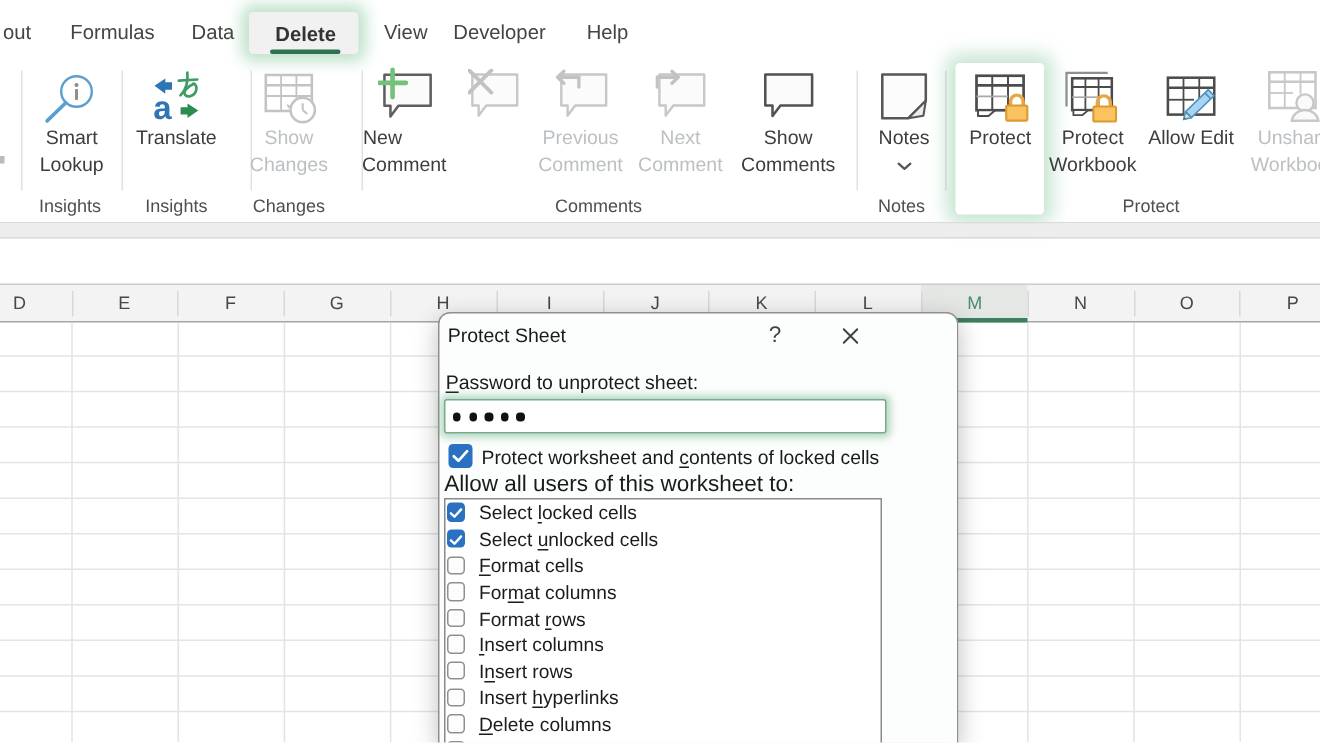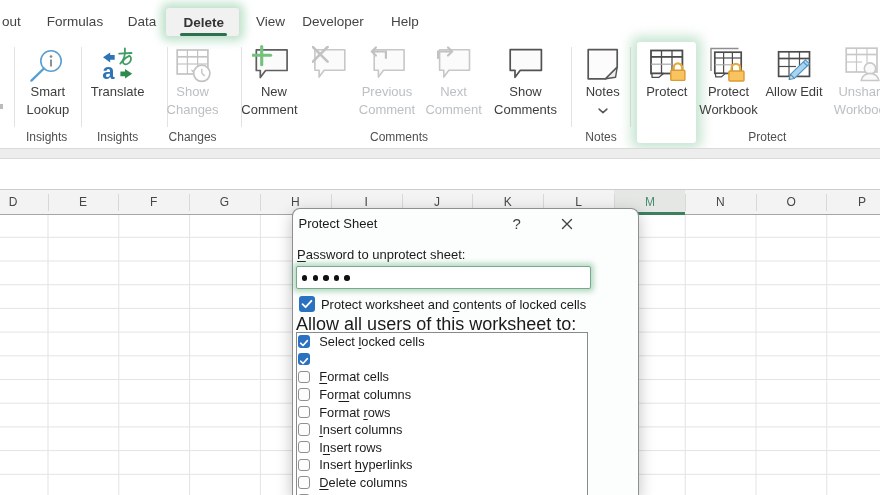--- a/index.html
+++ b/index.html
@@ -38,21 +38,21 @@
 <div class="sep" style="left:630px"></div>
 <div class="ab" style="left:0;top:104px;width:3px;height:5px;background:#bbb"></div>
 
 <div class="ab" style="left:637px;top:42px;width:59px;height:101px;background:#fff;border-radius:3px;box-shadow:0 0 12px 6px rgba(96,180,126,.35)"></div>
 
 <div class="bl bl1" style="left:-7.2px">Smart</div>
 <div class="bl bl2" style="left:-7.2px">Lookup</div>
 <div class="bl bl1" style="left:62.6px">Translate</div>
 <div class="bl bl1 dis" style="left:137.6px">Show</div>
 <div class="bl bl2 dis" style="left:137.6px">Changes</div>
-<div class="bl bl1" style="left:219px">New</div>
+<div class="bl bl1" style="left:200px">New</div>
 <div class="bl bl2" style="left:214.5px">Comment</div>
 <div class="bl bl1 dis" style="left:332px">Previous</div>
 <div class="bl bl2 dis" style="left:332px">Comment</div>
 <div class="bl bl1 dis" style="left:398.6px">Next</div>
 <div class="bl bl2 dis" style="left:398.6px">Comment</div>
 <div class="bl bl1" style="left:470.5px">Show</div>
 <div class="bl bl2" style="left:470.5px">Comments</div>
 <div class="bl bl1" style="left:547.7px">Notes</div>
 <div class="bl bl1" style="left:611.8px">Protect</div>
 <div class="bl bl1" style="left:673.5px">Protect</div>
@@ -272,29 +272,30 @@
     <i class="ab" style="left:26px;top:7.9px;width:5.4px;height:5.4px;border-radius:50%;background:#111"></i>
     <i class="ab" style="left:36.6px;top:7.9px;width:5.4px;height:5.4px;border-radius:50%;background:#111"></i>
     <i class="ab" style="left:47.2px;top:7.9px;width:5.4px;height:5.4px;border-radius:50%;background:#111"></i>
   </div>
   <div class="ab" style="left:6px;top:87px;width:16px;height:16px;background:#2b71c2;border-radius:3px">
     <svg width="16" height="16" viewBox="0 0 16 16">
           <path d="M3.5 8.2 L6.6 11.2 L12.4 4.8" stroke="#fff" stroke-width="1.8" fill="none" stroke-linecap="round" stroke-linejoin="round"></path>
         </svg>
   </div>
   <div class="ab" style="left:28.5px;top:88px;font-size:12.9px;color:#1a1a1a;white-space:nowrap">Protect worksheet and <u>c</u>ontents of locked cells</div>
-  <div class="ab" style="left:3.6px;top:105.7px;font-size:18px;color:#1a1a1a;white-space:nowrap">Allow all users of this worksheet to:</div>
+  <div class="ab" style="left:3.6px;top:105.7px;font-size:15px;color:#1a1a1a;white-space:nowrap">Allow all users of this worksheet to:</div>
   <div class="ab" style="left:3.8px;top:123px;width:291.7px;height:166px;background:#fff;border:1px solid #8a8a8a;box-sizing:border-box">
         <div class="cb cbc" style="top:2.8px"><svg width="12" height="12" viewBox="0 0 12 12">
             <path d="M2.6 6.2 L5 8.5 L9.4 3.6" stroke="#fff" stroke-width="1.6" fill="none" stroke-linecap="round" stroke-linejoin="round"></path>
           </svg></div>
         <div class="row" style="top:1.5999999999999996px">Select <u>l</u>ocked cells</div>
         <div class="cb cbc" style="top:20.400000000000002px"><svg width="12" height="12" viewBox="0 0 12 12">
             <path d="M2.6 6.2 L5 8.5 L9.4 3.6" stroke="#fff" stroke-width="1.6" fill="none" stroke-linecap="round" stroke-linejoin="round"></path>
           </svg></div>
+        <div class="row" style="top:19.200000000000003px">Select <u>u</u>nlocked cells</div>
         <div class="cb" style="top:38.00000000000001px"></div>
         <div class="row" style="top:36.800000000000004px"><u>F</u>ormat cells</div>
         <div class="cb" style="top:55.60000000000001px"></div>
         <div class="row" style="top:54.400000000000006px">For<u>m</u>at columns</div>
         <div class="cb" style="top:73.2px"></div>
         <div class="row" style="top:72px">Format <u>r</u>ows</div>
         <div class="cb" style="top:90.8px"></div>
         <div class="row" style="top:89.6px"><u>I</u>nsert columns</div>
         <div class="cb" style="top:108.4px"></div>
         <div class="row" style="top:107.2px">I<u>n</u>sert rows</div>

